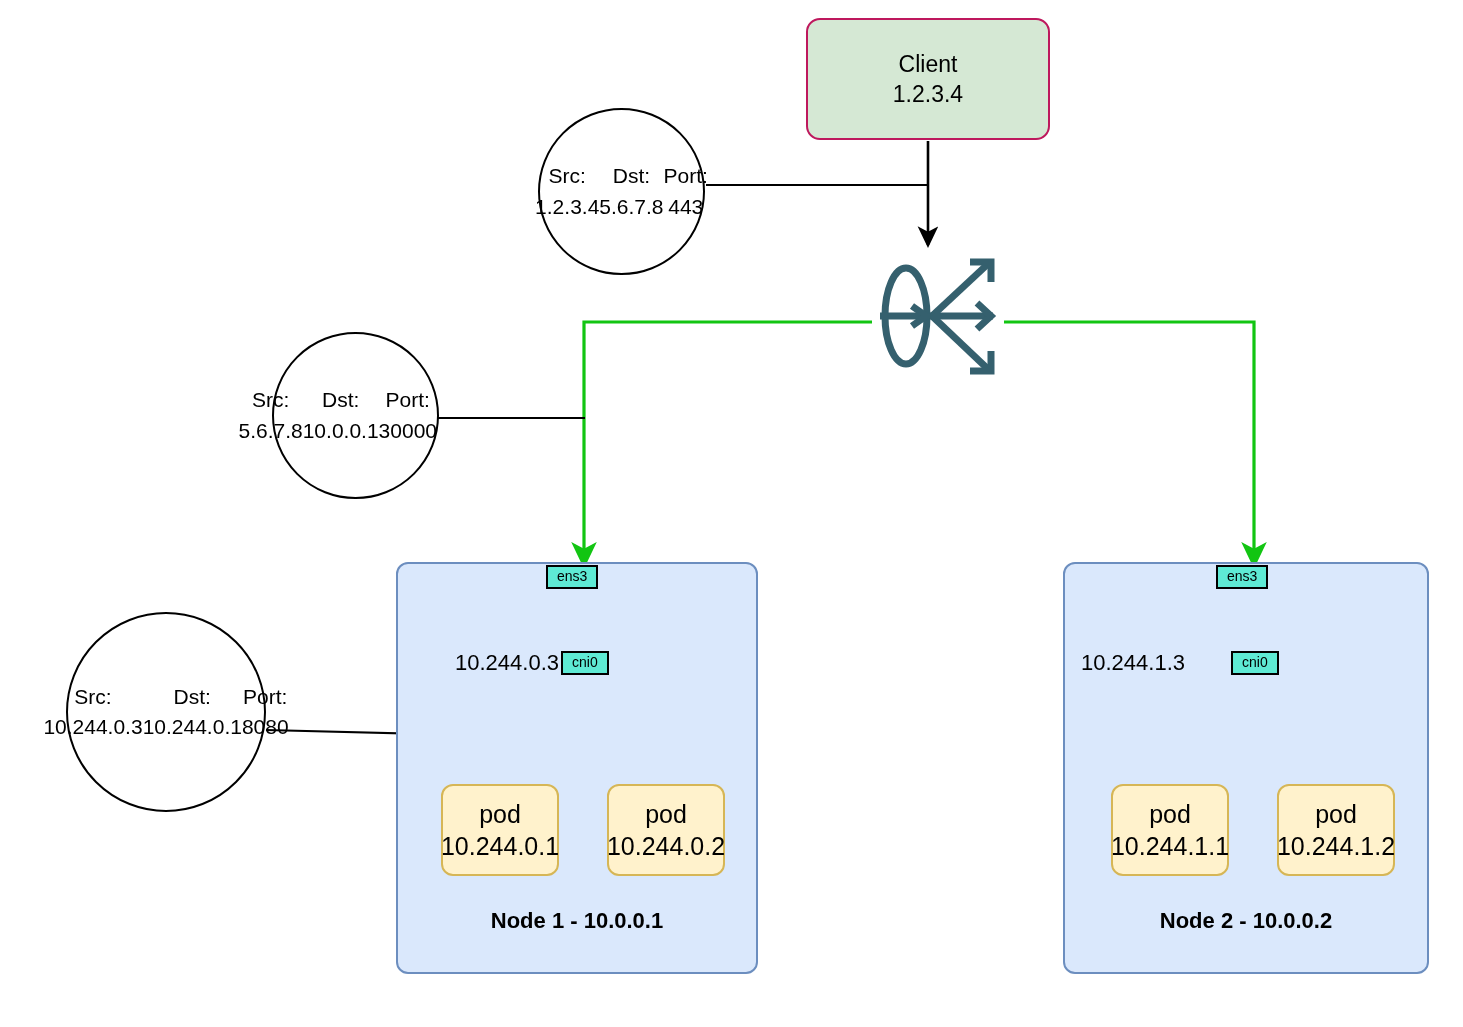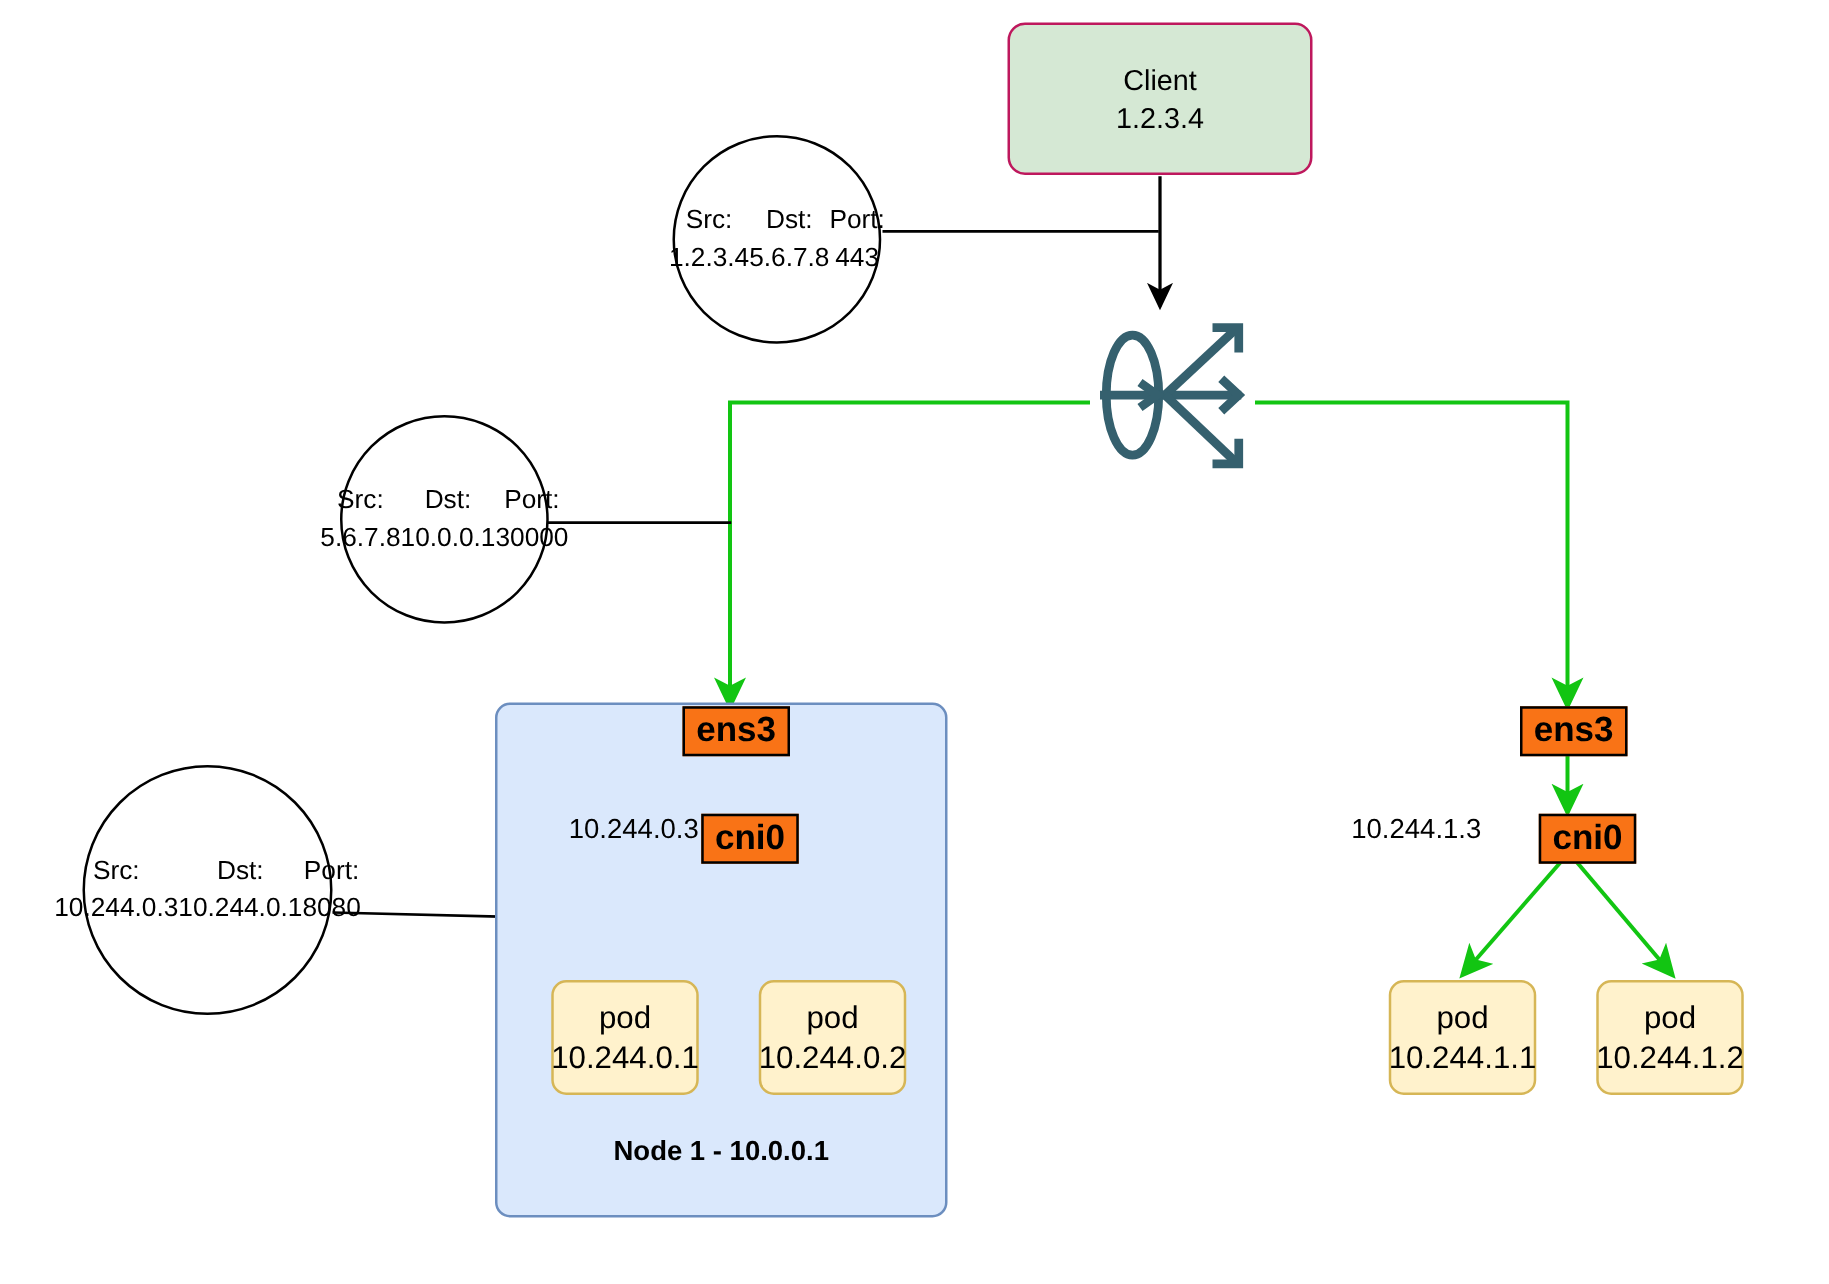--- a/index.html
+++ b/index.html
@@ -82,30 +82,29 @@
     text-align: center;
     font-size: 25px;
     line-height: 1.3;
     color: #000000;
   }
 
   
   .iface {
     position: absolute;
     box-sizing: border-box;
-    background: #f97316;
+    background: #5eead4;
     border: 2.5px solid #000000;
     color: #000000;
-    font-size: 28px;
+    font-size: 14px;
     display: flex;
     align-items: center;
     justify-content: center;
     white-space: nowrap;
     padding: 1px 9px 3px 9px;
-    font-weight: bold;
   }
 
   
   .ip-text {
     position: absolute;
     font-size: 22px;
     color: #000000;
     white-space: nowrap;
     text-align: right;
   }
@@ -120,21 +119,21 @@
     display: flex;
     flex-direction: row;
     align-items: center;
     justify-content: center;
     text-align: center;
     font-size: 21px;
     line-height: 1.45;
     color: #000000;
   }
   #annot-1 { left: 538px; top: 108px; width: 167px; height: 167px; }
-  #annot-2 { left: 272px; top: 332px; width: 167px; height: 167px; }
+  #annot-2 { left: 272px; top: 332px; width: 167px; height: 167px; justify-content: flex-end; }
   #annot-3 { left: 66px; top: 612px; width: 200px; height: 200px; }
 
   
   #lb-icon {
     position: absolute;
     left: 866px;
     top: 252px;
     width: 144px;
     height: 128px;
   }
@@ -259,20 +258,23 @@
   <div class="iface" style="left:561px; top:651px;">cni0</div>
   <div class="pod-box" style="left:441px; top:784px; width:118px; height:92px;">
     <div>pod</div>
     <div>10.244.0.1</div>
   </div>
   <div class="pod-box" style="left:607px; top:784px; width:118px; height:92px;">
     <div>pod</div>
     <div>10.244.0.2</div>
   </div>
 
+  <div class="node-box" id="node2-box">
+    <div class="node-label">Node 2 - 10.0.0.2</div>
+  </div>
   <div class="iface" style="left:1216px; top:565px;">ens3</div>
   <div class="ip-text" style="left:1030px; top:650px; width:155px;">10.244.1.3</div>
   <div class="iface" style="left:1231px; top:651px;">cni0</div>
   <div class="pod-box" style="left:1111px; top:784px; width:118px; height:92px;">
     <div>pod</div>
     <div>10.244.1.1</div>
   </div>
   <div class="pod-box" style="left:1277px; top:784px; width:118px; height:92px;">
     <div>pod</div>
     <div>10.244.1.2</div>

